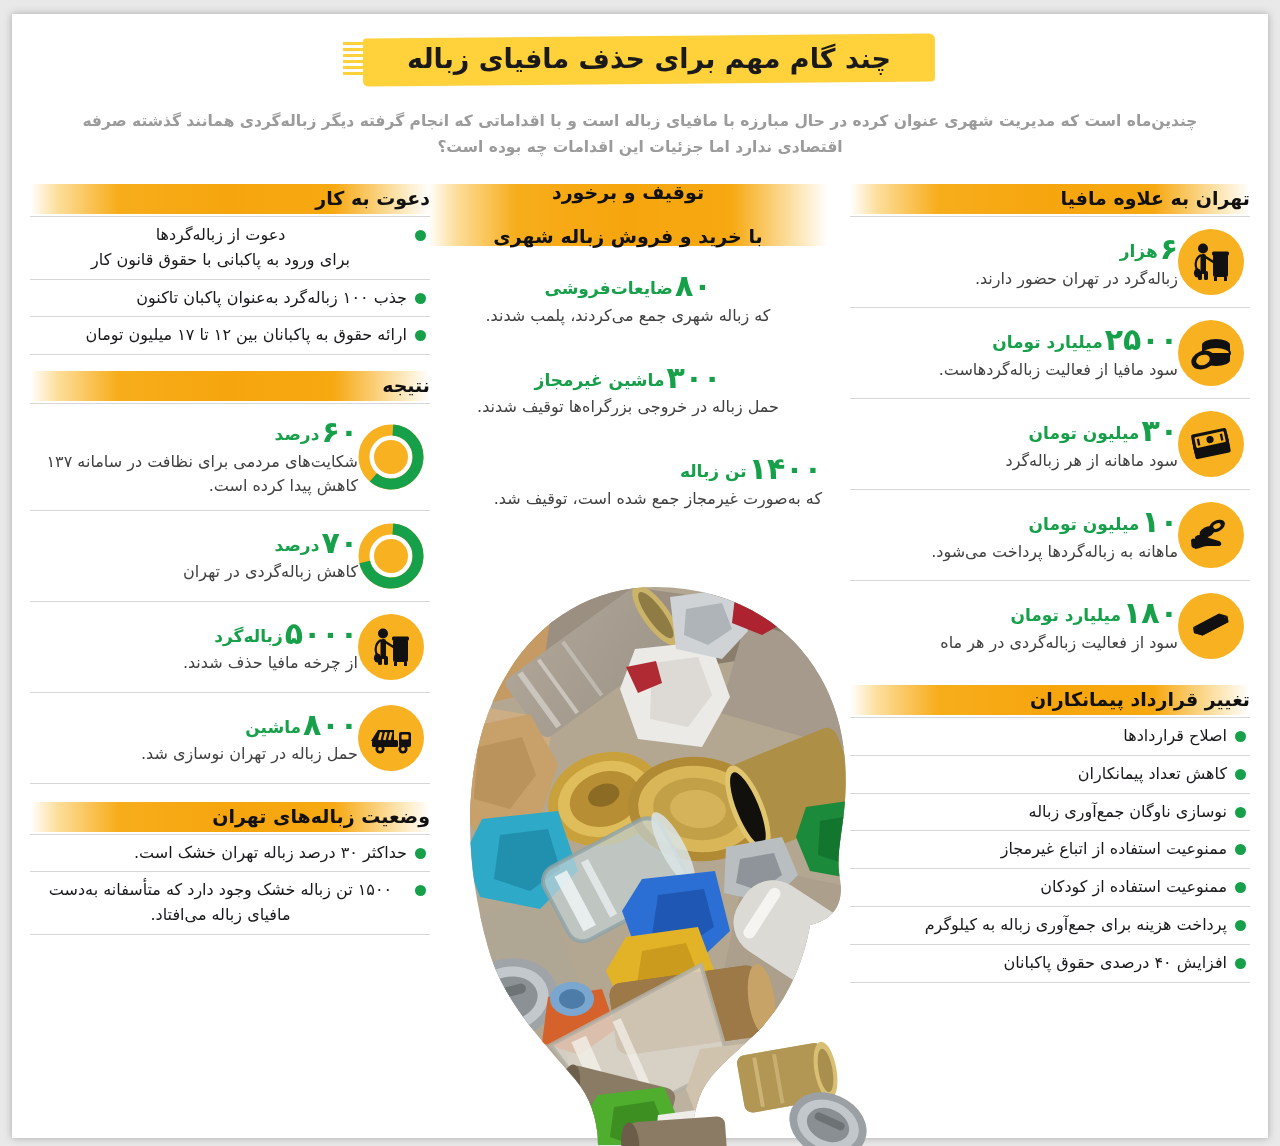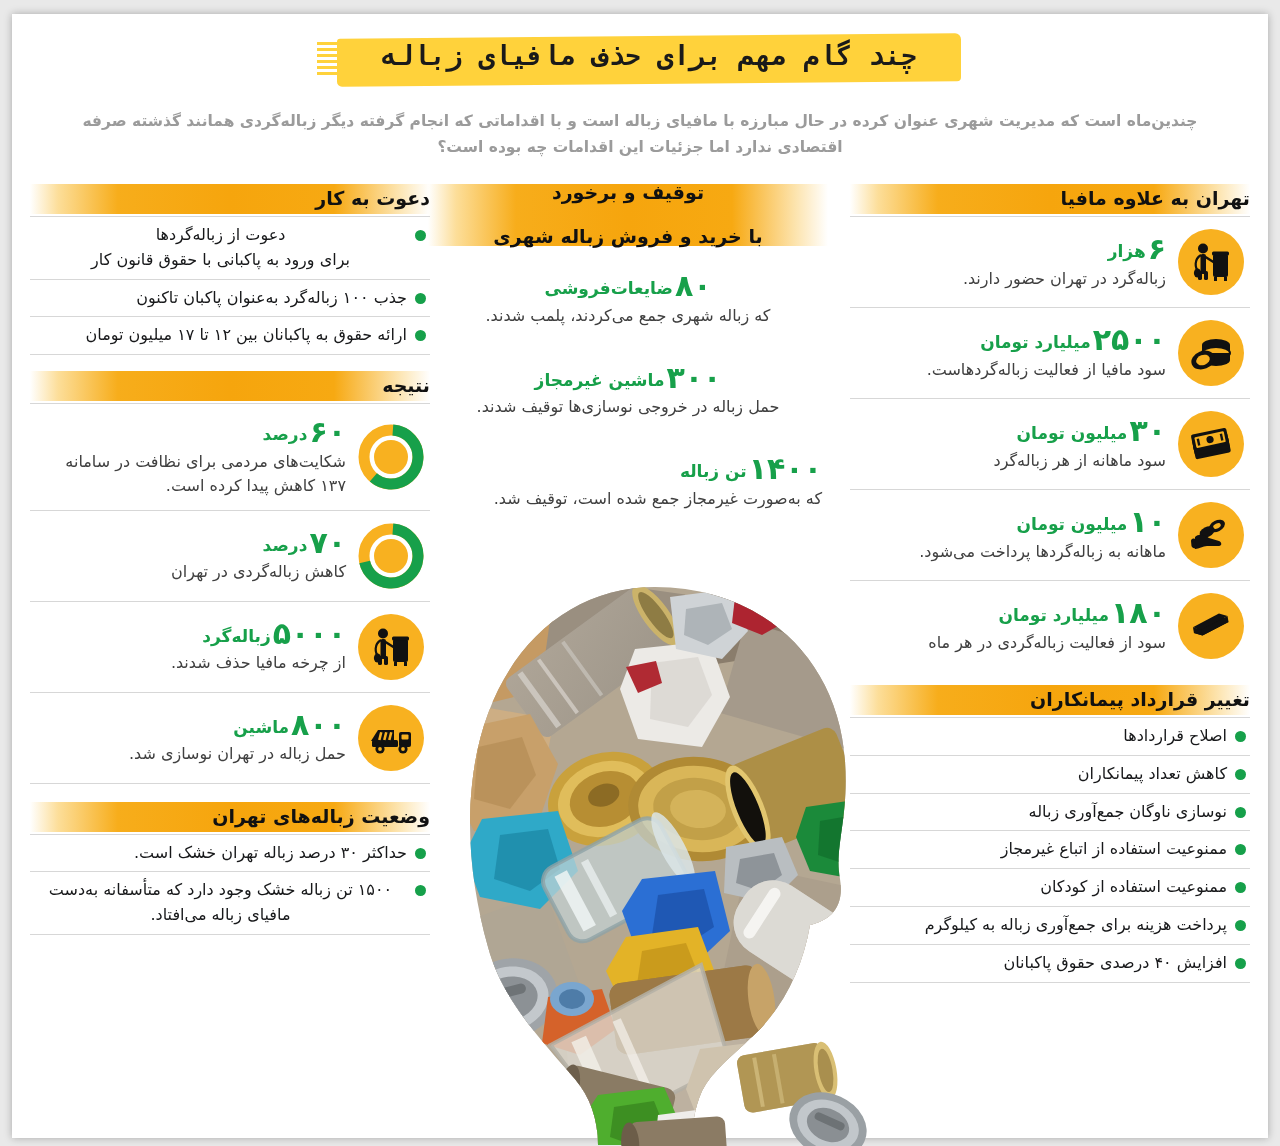--- a/index.html
+++ b/index.html
@@ -19,21 +19,21 @@
     position: absolute;
     left: 12px; top: 14px;
     width: 1256px; height: 1124px;
     background: #ffffff;
     box-shadow: 0 0 8px rgba(0,0,0,0.28);
   }
 
   
   .title-wrap {
     position: absolute; left: 18px; right: 0; top: 18px;
-    display: flex; justify-content: center; font-family: Liberation Mono, monospace;
+    display: flex; justify-content: center;
   }
   .title-brush {
     position: relative;
     padding: 10px 46px 14px 46px;
   }
   .title-brush::before {
     content: "";
     position: absolute; left: 2px; right: 2px; top: 4px; bottom: 6px;
     background: #ffd23b;
     border-radius: 3px 6px 4px 5px;
@@ -80,21 +80,21 @@
   }
   .sec-head.two { height: 62px; flex-direction: column; justify-content: center; gap: 16px; }
   .sec-head-txt {
     font-size: 19px; font-weight: bold; color: #111;
     white-space: nowrap; line-height: 1.45;
   }
 
   
   .rule { height: 1px; background: #d7d7d7; }
   .row {
-    display: flex; align-items: center; gap: 12px;
+    display: flex; align-items: center; 
     padding: 12px 6px 12px 6px;
     min-height: 86px;
   }
   .row-body { flex: 1; text-align: right; }
   .row-head {
     font-size: 30px; font-weight: bold; color: #17a04a;
     line-height: 1.05; white-space: nowrap;
   }
   .row-head .unit { font-size: 17px; vertical-align: 2px; margin-right: 2px; }
   .row-desc {
@@ -505,21 +505,21 @@
           </div>
           <div class="row-desc" style="text-align:center">که زباله شهری جمع می‌کردند، پلمب شدند.</div>
         </div>
       </div>
 
       <div class="row" style="min-height:auto;padding-top:22px">
         <div class="row-body">
           <div class="row-head" style="text-align:center">
             <span>۳۰۰</span><span class="unit">ماشین غیرمجاز</span>
           </div>
-          <div class="row-desc" style="text-align:center">حمل زباله در خروجی نوسازی‌ها توقیف شدند.</div>
+          <div class="row-desc" style="text-align:center">حمل زباله در خروجی بزرگراه‌ها توقیف شدند.</div>
         </div>
       </div>
 
       <div class="row" style="min-height:auto;padding-top:22px">
         <div class="row-body">
           <div class="row-head" style="text-align:right">
             <span>۱۴۰۰</span><span class="unit">تن زباله</span>
           </div>
           <div class="row-desc" style="text-align:right">که به‌صورت غیرمجاز جمع شده است، توقیف شد.</div>
         </div>

